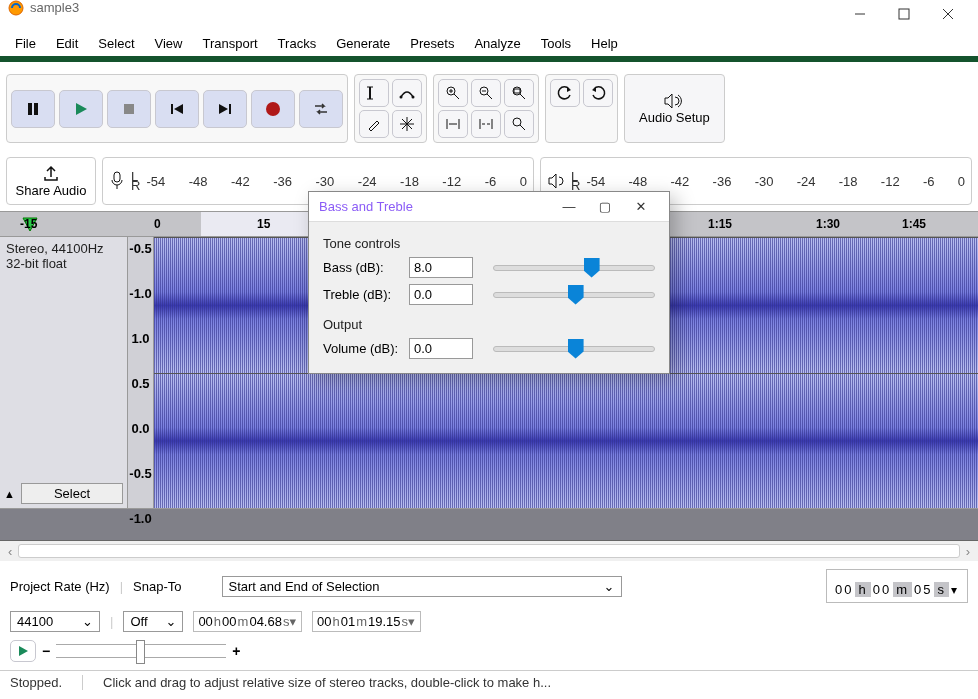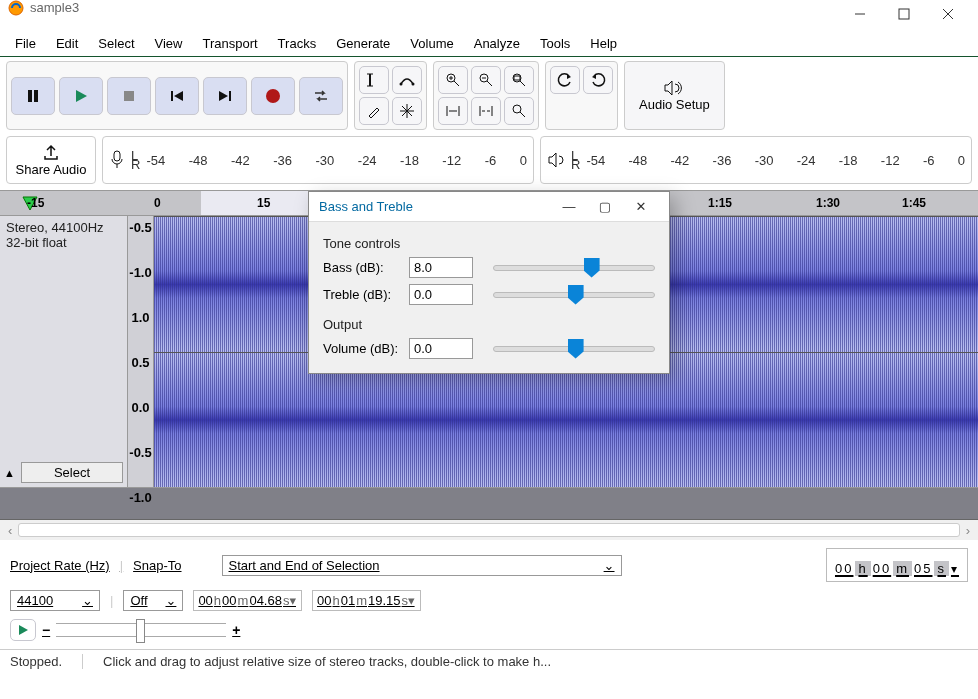--- a/index.html
+++ b/index.html
@@ -9,21 +9,21 @@
 .titlebar { height: 30px; display: flex; align-items: flex-start; padding: 0 8px; background: #fff; }
 .titlebar .logo { width: 16px; height: 16px; margin-right: 6px; }
 .titlebar .title { color: #666; flex: 1; }
 .titlebar .winbtn { width: 44px; height: 28px; display: flex; align-items: center; justify-content: center; color: #555; }
 
 
 .menubar { height: 26px; display: flex; align-items: center; padding: 0 6px; gap: 2px; background: #fff; }
 .menubar span { padding: 3px 9px; }
 
 
-.toolrow { display: flex; padding: 4px 6px; gap: 6px; border-top: 1px solid #14532d; }
+.toolrow { display: flex; padding: 12px 6px; gap: 6px; border-top: 6px solid #14532d; }
 .tgroup { border: 1px solid #ccc; border-radius: 4px; padding: 4px; display: flex; gap: 4px; align-items: center; background: #f8f8f8; }
 .tbtn { width: 44px; height: 38px; border: 1px solid #c8c8d0; border-radius: 5px; background: #d9def2; display: flex; align-items: center; justify-content: center; }
 .tbtn.small { width: 30px; height: 28px; background: #f6f6f8; }
 .vstack2 { display: grid; grid-template-columns: 1fr 1fr; grid-template-rows: 1fr 1fr; gap: 3px; }
 .vstack3 { display: grid; grid-template-columns: 1fr 1fr 1fr; grid-template-rows: 1fr 1fr; gap: 3px; }
 .audiosetup { display: flex; flex-direction: column; align-items: center; justify-content: center; padding: 2px 14px; border: 1px solid #ccc; border-radius: 4px; background: #f6f6f8; }
 
 
 .sharerow { display: flex; gap: 6px; padding: 2px 6px 6px; }
 .sharebtn { width: 90px; height: 48px; border: 1px solid #ccc; border-radius: 4px; display: flex; flex-direction: column; align-items: center; justify-content: center; gap: 2px; }
@@ -45,21 +45,21 @@
 .waves { flex: 1; display: flex; flex-direction: column; background: #e8e8f0; }
 .wave { flex: 1; position: relative; overflow: hidden; background: linear-gradient(#bac0f0, #7a80e0 40%, #3838b0 50%, #7a80e0 60%, #bac0f0); border-top: 1px solid #555; }
 .wave::before { content: ""; position: absolute; inset: 0; background: repeating-linear-gradient(90deg, rgba(50,50,140,0.6) 0 1px, transparent 1px 2px); }
 
 
 .hscroll { height: 20px; background: #f0f0f0; display: flex; align-items: center; padding: 0 8px; color: #888; }
 .hscroll .thumb { flex: 1; height: 14px; margin: 0 6px; background: #fff; border: 1px solid #ccc; border-radius: 3px; }
 
 
 .bottom { padding: 8px 10px; display: flex; flex-direction: column; gap: 8px; }
-.brow { display: flex; align-items: center; gap: 10px; text-decoration: underline; }
+.brow { display: flex; align-items: center; gap: 10px; }
 .lbl { font-size: 13px; }
 .combo { border: 1px solid #999; padding: 2px 6px; display: flex; align-items: center; gap: 4px; background: #fff; }
 .combo.sel { min-width: 90px; }
 .combo .caret { margin-left: auto; }
 .bigtime { font-family: "Consolas", monospace; font-size: 24px; background: #fff; border: 1px solid #bbb; padding: 2px 8px; letter-spacing: 2px; }
 .bigtime .unit { background: #c4c4c8; padding: 0 3px; margin: 0 2px; }
 .smalltime { font-family: "Consolas", monospace; font-size: 13px; border: 1px solid #bbb; padding: 2px 4px; }
 .smalltime span.u { color: #666; margin: 0 1px; }
 
 
@@ -67,21 +67,21 @@
 .pslider { width: 170px; height: 14px; position: relative; border-top: 1px solid #aaa; border-bottom: 1px solid #aaa; }
 .pslider .thumb { position: absolute; left: 80px; top: -5px; width: 9px; height: 24px; background: #fff; border: 1px solid #888; }
 
 
 .status { height: 24px; border-top: 1px solid #ccc; display: flex; align-items: center; padding: 7px 10px; gap: 20px; font-size: 12px; color: #333; }
 .status .hint { border-left: 1px solid #ccc; padding-left: 20px; flex: 1; }
 
 
 .dialog { position: absolute; left: 308px; top: 191px; width: 362px; background: #f0f0f0; border: 1px solid #888; box-shadow: 6px 6px 18px rgba(0,0,0,0.25); }
 .dlg-title { height: 30px; display: flex; align-items: center; padding: 0 10px; background: #fff; border-bottom: 1px solid #ddd; }
-.dlg-title .t { flex: 1; color: #0369a1; }
+.dlg-title .t { flex: 1; color: #8b5cf6; }
 .dlg-title .wb { width: 36px; text-align: center; color: #333; font-size: 13px; }
 .dlg-top { display: flex; align-items: center; padding: 10px; gap: 10px; }
 .dlg-top .redbox { border: 2px solid #e03030; padding: 4px; display: flex; gap: 12px; }
 .dlg-top button { padding: 4px 22px; border: 1px solid #999; background: #e6e6e6; }
 .dlg-top button.apply { background: #fff; border: 2px solid #2a7bd0; padding: 3px 24px; }
 .dlg-body { padding: 8px 14px 14px; display: flex; flex-direction: column; gap: 6px; }
 .sect { font-size: 13px; color: #222; margin-top: 6px; }
 .ctrlrow { display: flex; align-items: center; gap: 8px; }
 .ctrlrow label { width: 78px; }
 .ctrlrow input.num { width: 64px; border: 1px solid #999; padding: 2px 4px; }
@@ -121,21 +121,21 @@
 </div>
 
 <div class="menubar">
   <span>File</span>
   <span>Edit</span>
   <span>Select</span>
   <span>View</span>
   <span>Transport</span>
   <span>Tracks</span>
   <span>Generate</span>
-  <span>Volume</span>
+  <span>Presets</span>
   <span>Analyze</span>
   <span>Tools</span>
   <span>Help</span>
 </div>
 
 <div class="toolrow">
   <div class="tgroup">
     <div class="tbtn">
         <svg width="16" height="16">
           <rect x="3" y="2" width="4" height="12" fill="#111"></rect>
@@ -318,21 +318,21 @@
         <span>0</span>
     </div>
   </div>
 </div>
 
 <div class="ruler">
   <div class="selbg"></div>
   <svg class="play" width="16" height="16">
       <polygon points="1,1 15,1 8,14" fill="#2bcb4a" stroke="#070"></polygon>
     </svg>
-  <span class="ticklbl" style="left:27px">-15</span>
+  <span class="ticklbl" style="left:20px">-15</span>
   <span class="ticklbl" style="left:154px">0</span>
   <span class="ticklbl" style="left:257px">15</span>
   <span class="ticklbl" style="left:381px">30</span>
   <span class="ticklbl" style="left:495px">45</span>
   <span class="ticklbl" style="left:600px">1:00</span>
   <span class="ticklbl" style="left:708px">1:15</span>
   <span class="ticklbl" style="left:816px">1:30</span>
   <span class="ticklbl" style="left:902px">1:45</span>
 </div>
 

